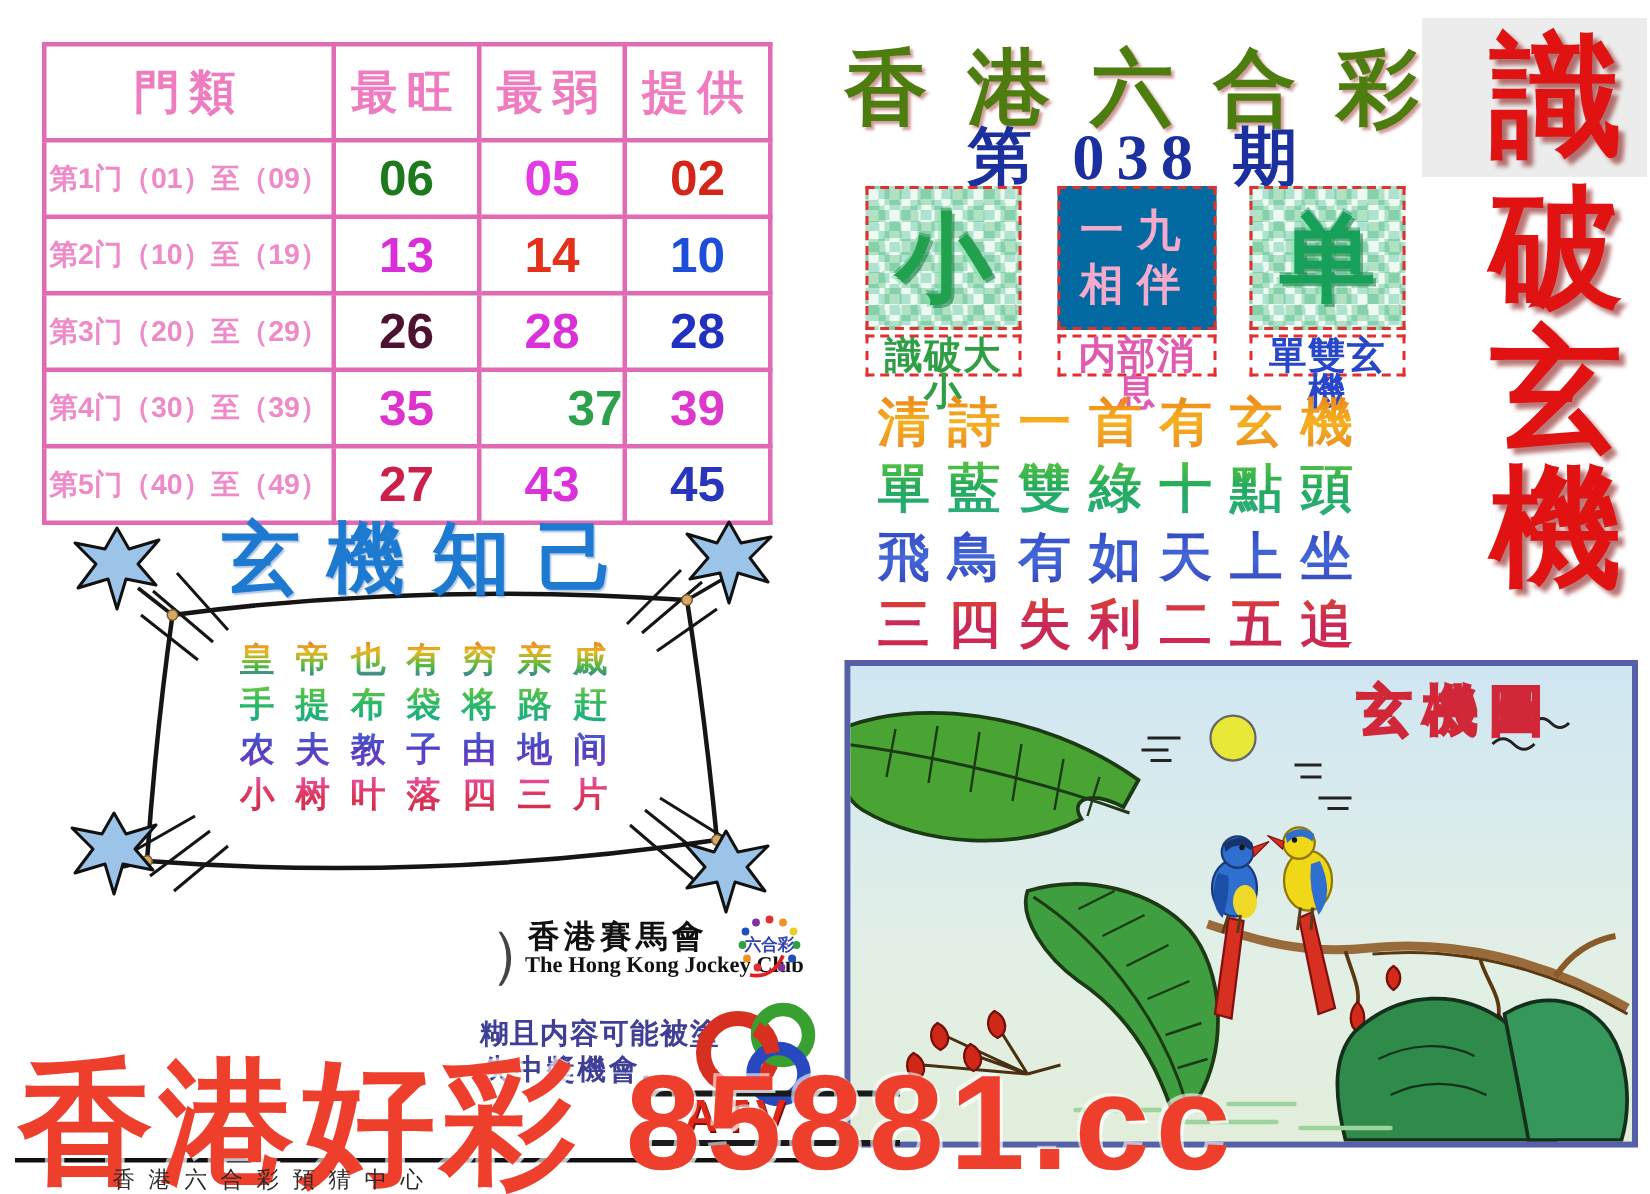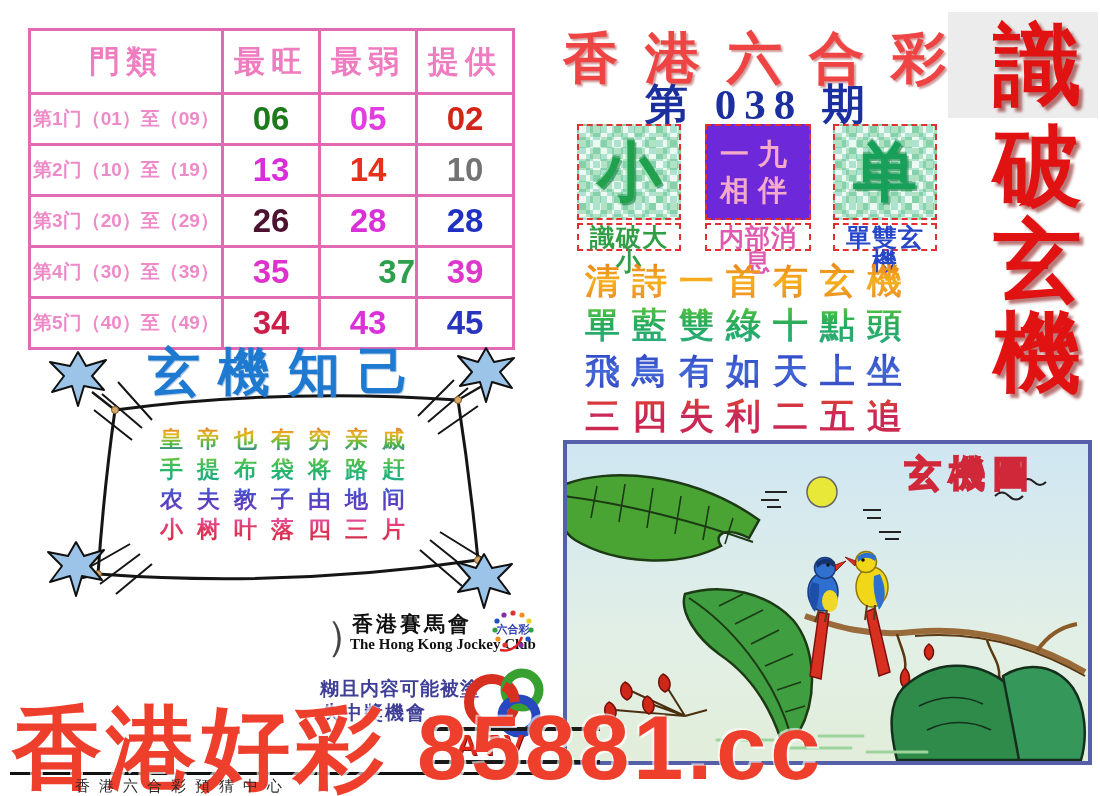--- a/index.html
+++ b/index.html
@@ -11,21 +11,21 @@
     border-collapse:collapse;table-layout:fixed;background:#fff;}
   .num-table td,.num-table th{border:3px solid #e26ab4;text-align:center;vertical-align:middle;padding:0;}
   .num-table th{font-size:31px;font-weight:600;color:#f07cc0;letter-spacing:6px;height:61px;font-family:"Liberation Sans",sans-serif;}
   .num-table .rlabel{font-size:19px;color:#ee8ac8;font-weight:600;letter-spacing:0px;}
   .num-table .numcell{font-size:33px;font-weight:bold;}
   .num-table tbody tr{height:51px;}
 
   
   .masthead-title{position:absolute;left:563px;top:22px;width:400px;
     font-family:"Liberation Serif","DejaVu Serif",serif;font-weight:bold;
-    font-size:55px;color:#ef4444;letter-spacing:27px;white-space:nowrap;
+    font-size:55px;color:#4d7c0f;letter-spacing:27px;white-space:nowrap;
     text-shadow:2px 2px 2px rgba(150,30,30,.45);}
   .issue{position:absolute;left:645px;top:76px;
     font-family:"Liberation Serif","DejaVu Serif",serif;font-weight:bold;
     font-size:43px;color:#1c2f9e;letter-spacing:8px;white-space:nowrap;}
 
   .vt-backdrop{position:absolute;left:948px;top:12px;width:150px;height:106px;background:#ececec;}
   .vchar{position:absolute;left:980px;width:115px;text-align:center;
     font-family:"Liberation Serif","DejaVu Serif",serif;font-weight:bold;
     font-size:88px;line-height:96px;color:#e01212;
     text-shadow:4px 4px 3px rgba(130,10,10,.55);}
@@ -33,21 +33,21 @@
   
   .tipbox{position:absolute;width:104px;}
   .tip-img{height:92px;border:2px dashed #e03030;display:flex;align-items:center;justify-content:center;}
   .mosaic{background-color:#dff2e6;
     background-image:
       repeating-conic-gradient(rgba(40,170,90,.30) 0% 25%, rgba(255,255,255,0) 0% 50%),
       repeating-conic-gradient(rgba(90,200,170,.38) 0% 25%, rgba(238,250,242,.92) 0% 50%);
     background-size:22px 22px,14px 14px;}
   .mosaic-char{font-size:64px;font-weight:bold;color:#21a14e;line-height:1;
     text-shadow:2px 2px 0 rgba(20,120,60,.55),-2px 1px 0 rgba(140,225,170,.65),0 -2px 0 rgba(30,140,80,.5);}
-  .plainbox{background:#6d28d9;flex-direction:column;}
+  .plainbox{background:#0369a1;flex-direction:column;}
   .plainbox .inner-line{font-size:29px;font-weight:bold;color:#f4aacb;letter-spacing:9px;line-height:36px;white-space:nowrap;}
   .tip-label{margin-top:3px;border:2px dashed #e03030;height:24px;line-height:24px;
     text-align:center;font-size:25px;font-weight:bold;letter-spacing:1px;}
 
   
   .verse-line{position:absolute;left:585px;font-size:35px;font-weight:bold;letter-spacing:12px;white-space:nowrap;
     font-family:"Liberation Sans",sans-serif;}
   .grad{-webkit-background-clip:text;background-clip:text;-webkit-text-fill-color:transparent;display:inline-block;}
   .vl1{color:#ef8c1a;background-image:linear-gradient(180deg,#e87818,#f6b01e,#e88428);}
   .vl2{color:#35b455;background-image:linear-gradient(180deg,#64c838,#23aa5e,#2fae86);}
@@ -117,37 +117,37 @@
       <tr>
         <td class="rlabel">第1门（01）至（09）</td>
         <td class="numcell" style="color: rgb(28, 122, 28);">06</td>
         <td class="numcell" style="color: rgb(226, 60, 226);">05</td>
         <td class="numcell" style="color: rgb(212, 38, 24);">02</td>
       </tr>
       <tr>
         <td class="rlabel">第2门（10）至（19）</td>
         <td class="numcell" style="color: rgb(217, 46, 217);">13</td>
         <td class="numcell" style="color: rgb(229, 48, 28);">14</td>
-        <td class="numcell" style="color: #737373; margin-left: 30px;">10</td>
+        <td class="numcell" style="color: #1d4ed8; margin-left: 30px;">10</td>
       </tr>
       <tr>
         <td class="rlabel">第3门（20）至（29）</td>
         <td class="numcell" style="color: rgb(77, 18, 48);">26</td>
         <td class="numcell" style="color: rgb(218, 48, 218);">28</td>
         <td class="numcell" style="color: rgb(32, 48, 192);">28</td>
       </tr>
       <tr>
         <td class="rlabel">第4门（30）至（39）</td>
         <td class="numcell" style="color: rgb(221, 51, 204);">35</td>
         <td class="numcell" style="color: rgb(44, 160, 74); text-align: right;">37</td>
         <td class="numcell" style="color: rgb(221, 55, 204);">39</td>
       </tr>
       <tr>
         <td class="rlabel">第5门（40）至（49）</td>
-        <td class="numcell" style="color: rgb(204, 31, 74);">34</td>
+        <td class="numcell" style="color: rgb(204, 31, 74);">27</td>
         <td class="numcell" style="color: rgb(218, 49, 218);">43</td>
         <td class="numcell" style="color: rgb(42, 53, 189);">45</td>
       </tr>
     </tbody>
   </table>
 
   <div class="masthead-title">香港六合彩</div>
   <div class="issue">第 038 期</div>
 
   <div class="vt-backdrop"></div>

